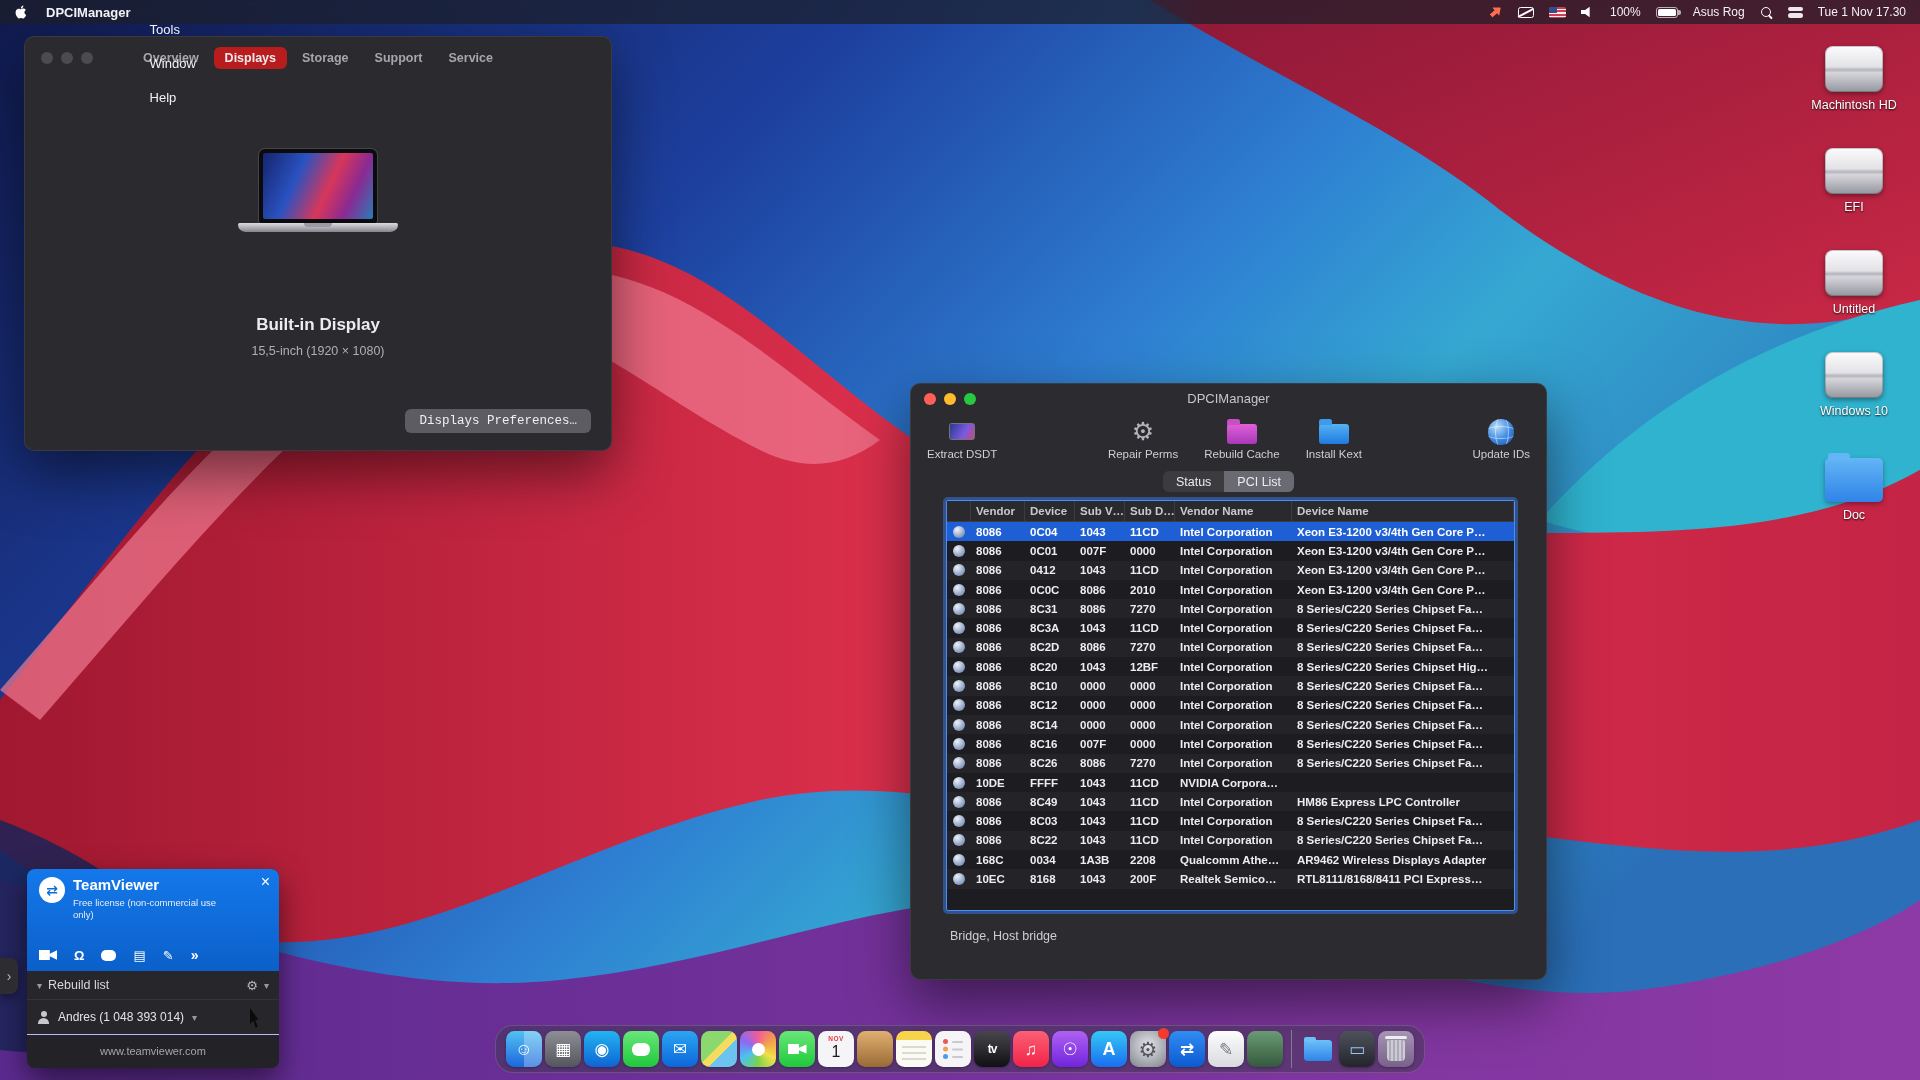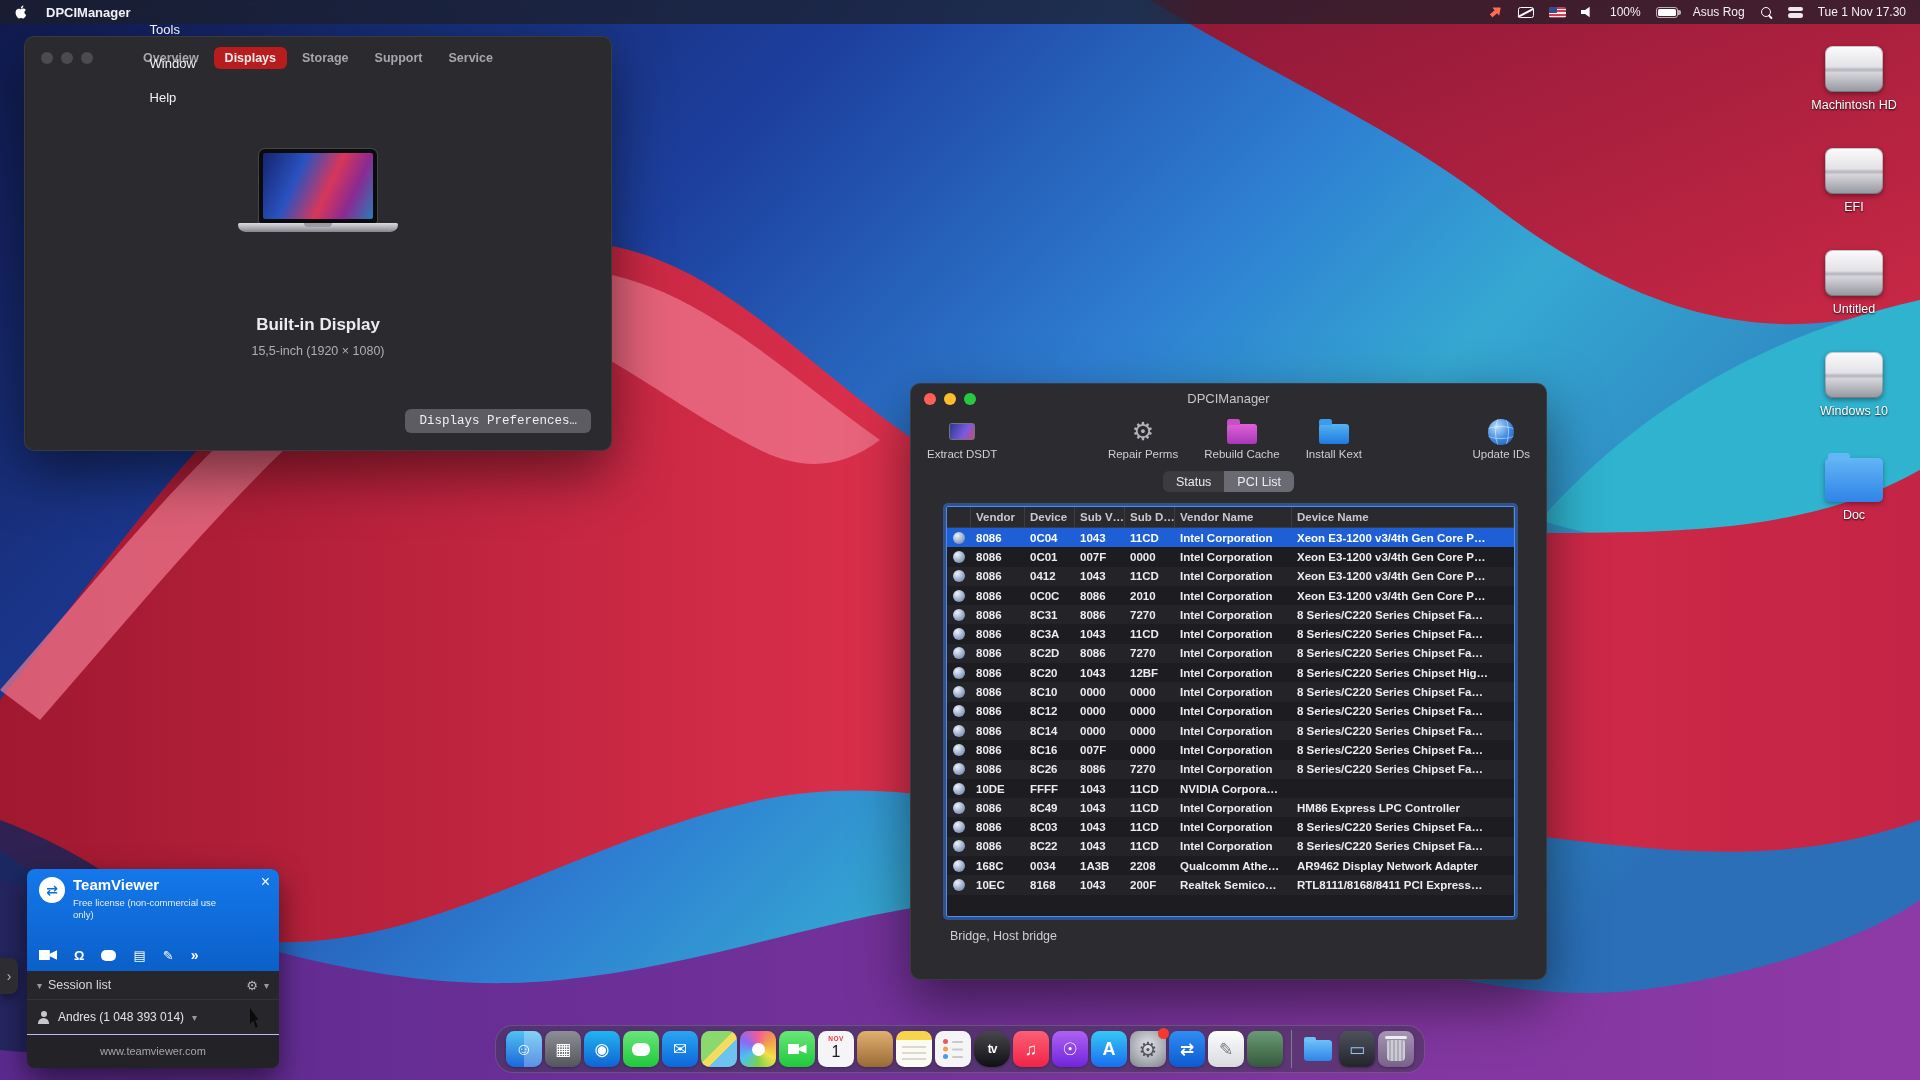--- a/index.html
+++ b/index.html
@@ -92,21 +92,21 @@
     background:radial-gradient(circle at 35% 30%,#b8ddfa,#3a86e0 55%,#1a4fb0); }
   .ico-globe::before { content:""; position:absolute; left:-4px; right:-4px; top:7px; height:11px;
     border:1.2px solid rgba(255,255,255,.5); border-radius:50%; }
   .ico-globe::after { content:""; position:absolute; top:-4px; bottom:-4px; left:7px; width:12px;
     border:1.2px solid rgba(255,255,255,.5); border-radius:50%; }
   .segwrap { display:flex; justify-content:center; margin-top:5px; }
   .seg { font-size:12.5px; color:#ececf0; padding:3.5px 13px; background:#3b3b40; cursor:default; }
   .seg:first-child { border-radius:6px 0 0 6px; }
   .seg:last-child { border-radius:0 6px 6px 0; }
   .seg.active { background:#6a6a72; }
-  .tablewrap { position:absolute; left:35px; top:122px; width:569px; height:411px;
+  .tablewrap { position:absolute; left:35px; top:116px; width:569px; height:411px;
     background:#1d1d21; border:1px solid #4a8ef8; border-radius:2px;
     box-shadow:0 0 0 3px rgba(56,128,250,.45); overflow:hidden; display:flex; flex-direction:column; }
   .thead { display:flex; height:21px; align-items:center; background:#2a2a2e;
     border-bottom:1px solid #3b3b40; font-size:11.5px; font-weight:700; color:#c9c9cd; flex:none; }
   .thead .c { border-right:1px solid #3b3b40; height:100%; display:flex; align-items:center; }
   .c { padding:0 5px; white-space:nowrap; overflow:hidden; flex:none; }
   .ci { width:24px; display:flex; justify-content:center; padding:0; }
   .c0 { width:54px; } .c1 { width:50px; } .c2 { width:50px; } .c3 { width:50px; }
   .c4 { width:117px; } .c5 { flex:1 1 auto; }
   .trow { display:flex; height:19.3px; align-items:center; font-size:11.5px; font-weight:600;
@@ -557,21 +557,21 @@
         </div>
         <div class="trow odd">
           <span class="c ci">
             <span class="rowglobe"></span>
           </span>
           <span class="c c0">168C</span>
           <span class="c c1">0034</span>
           <span class="c c2">1A3B</span>
           <span class="c c3">2208</span>
           <span class="c c4">Qualcomm Athe…</span>
-          <span class="c c5">AR9462 Display Network Adapter</span>
+          <span class="c c5">AR9462 Wireless Displays Adapter</span>
         </div>
         <div class="trow">
           <span class="c ci">
             <span class="rowglobe"></span>
           </span>
           <span class="c c0">10EC</span>
           <span class="c c1">8168</span>
           <span class="c c2">1043</span>
           <span class="c c3">200F</span>
           <span class="c c4">Realtek Semico…</span>
@@ -592,21 +592,21 @@
       <span class="tvi tvi-cam"></span>
       <span class="tvi tvi-head"></span>
       <span class="tvi tvi-chat"></span>
       <span class="tvi tvi-clip"></span>
       <span class="tvi tvi-brush"></span>
       <span class="tvi tvi-more"></span>
     </div>
   </div>
   <div class="tvrow1">
     <span class="caret"></span>
-    <span>Session list</span>
+    <span>Rebuild list</span>
     <span class="tvspacer"></span>
     <span class="tvgear"></span>
     <span class="caret"></span>
   </div>
   <div class="tvrow2">
     <span class="person"></span>
     <span>Andres (1 048 393 014)</span>
     <span class="caret"></span>
   </div>
   <div class="tvfoot">www.teamviewer.com</div>
@@ -653,21 +653,21 @@
     <div class="dock-item" style="background: linear-gradient(135deg, rgb(138, 216, 110) 0px, rgb(138, 216, 110) 45%, rgb(242, 221, 94) 45%, rgb(242, 221, 94) 60%, rgb(108, 195, 239) 60%);"></div>
     <div class="dock-item di-photos" style="background: conic-gradient(rgb(242, 92, 154), rgb(242, 160, 74), rgb(242, 224, 74), rgb(122, 210, 74), rgb(74, 194, 242), rgb(138, 106, 242), rgb(242, 92, 154));"></div>
     <div class="dock-item di-camera" style="background: linear-gradient(rgb(105, 230, 121), rgb(31, 201, 60));"></div>
     <div class="dock-item di-calendar" style="background: rgb(245, 245, 247);">
       <span class="dsub">NOV</span>
       <span class="dglyph" style="color: rgb(26, 26, 30);">1</span>
     </div>
     <div class="dock-item" style="background: linear-gradient(rgb(224, 176, 112), rgb(154, 106, 54));"></div>
     <div class="dock-item di-notes" style="background: linear-gradient(rgb(246, 212, 76) 0px, rgb(246, 212, 76) 26%, rgb(251, 251, 244) 26%);"></div>
     <div class="dock-item di-reminders" style="background: rgb(245, 245, 247);"></div>
-    <div class="dock-item di-tv" style="background: linear-gradient(rgb(70, 70, 76), rgb(16, 16, 20)); border-radius: 15px;">
+    <div class="dock-item di-tv" style="background: linear-gradient(rgb(70, 70, 76), rgb(16, 16, 20));">
       <span class="dglyph" style="color: rgb(255, 255, 255);">tv</span>
     </div>
     <div class="dock-item" style="background: linear-gradient(rgb(252, 96, 117), rgb(241, 35, 73));">
       <span class="dglyph" style="color: rgb(255, 255, 255);">♫</span>
     </div>
     <div class="dock-item" style="background: linear-gradient(rgb(174, 98, 242), rgb(114, 36, 221));">
       <span class="dglyph" style="color: rgb(255, 255, 255);">☉</span>
     </div>
     <div class="dock-item di-appstore" style="background: linear-gradient(rgb(53, 200, 245), rgb(26, 110, 240));">
       <span class="dglyph" style="color: rgb(255, 255, 255);">A</span>

